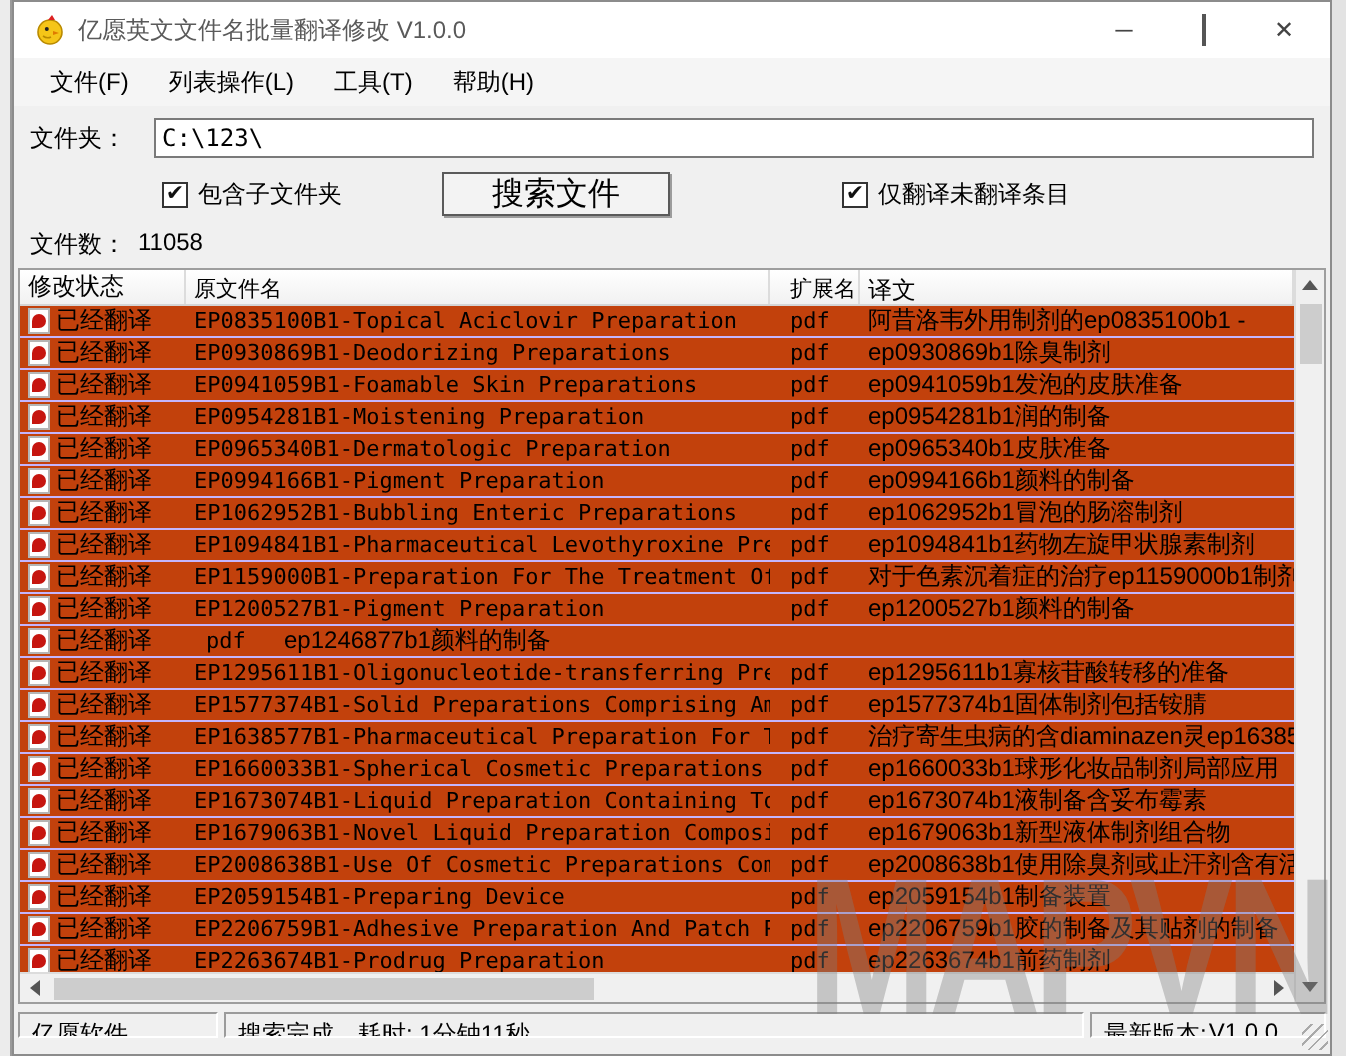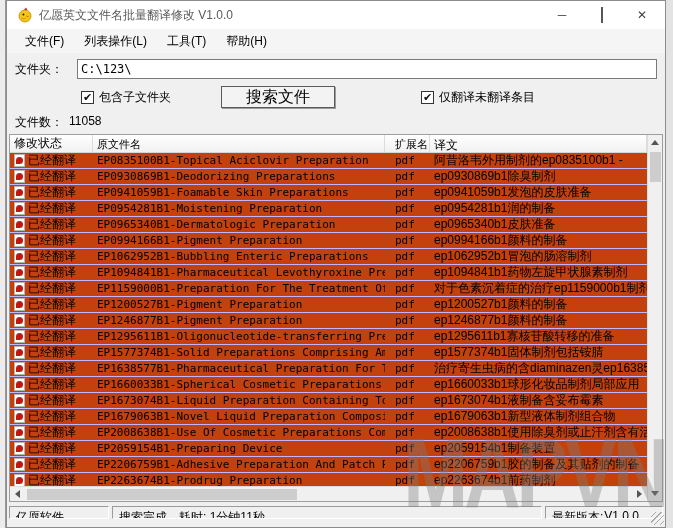--- a/index.html
+++ b/index.html
@@ -262,21 +262,20 @@
               <span class="cell c-name">EP1200527B1-Pigment Preparation</span>
               <span class="cell c-ext">pdf</span>
               <span class="cell c-trans">ep1200527b1颜料的制备</span>
             </div>
 
             <div class="lv-row">
               <span class="cell c-status">
                 <span class="pdficon"></span>
                 <span>已经翻译</span>
               </span>
-              <span class="cell c-name">EP1246877B1-Pigment Preparation</span>
               <span class="cell c-ext">pdf</span>
               <span class="cell c-trans">ep1246877b1颜料的制备</span>
             </div>
 
             <div class="lv-row">
               <span class="cell c-status">
                 <span class="pdficon"></span>
                 <span>已经翻译</span>
               </span>
               <span class="cell c-name">EP1295611B1-Oligonucleotide-transferring Prepa...</span>

